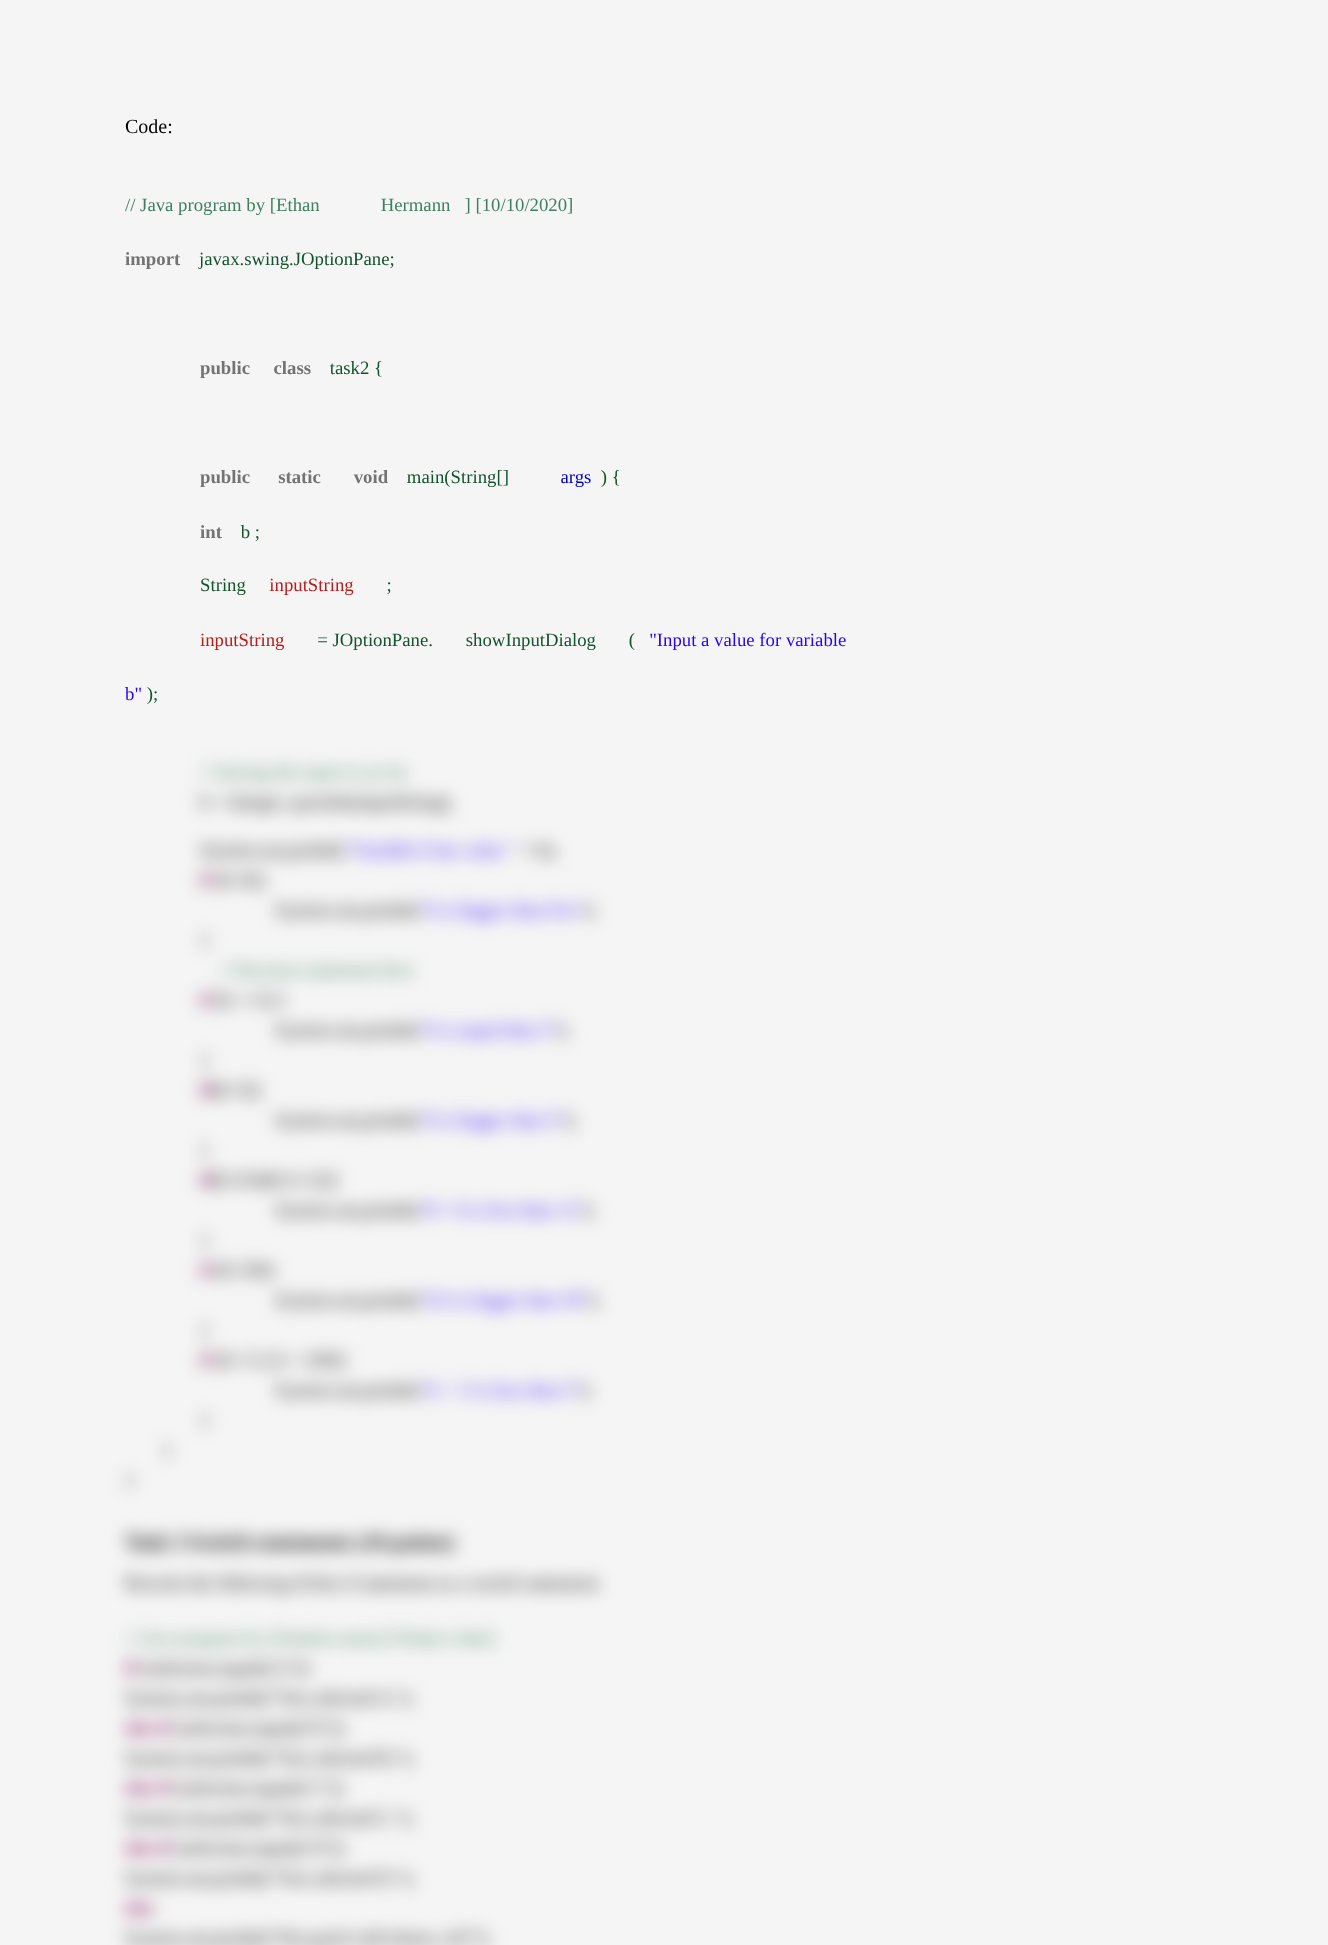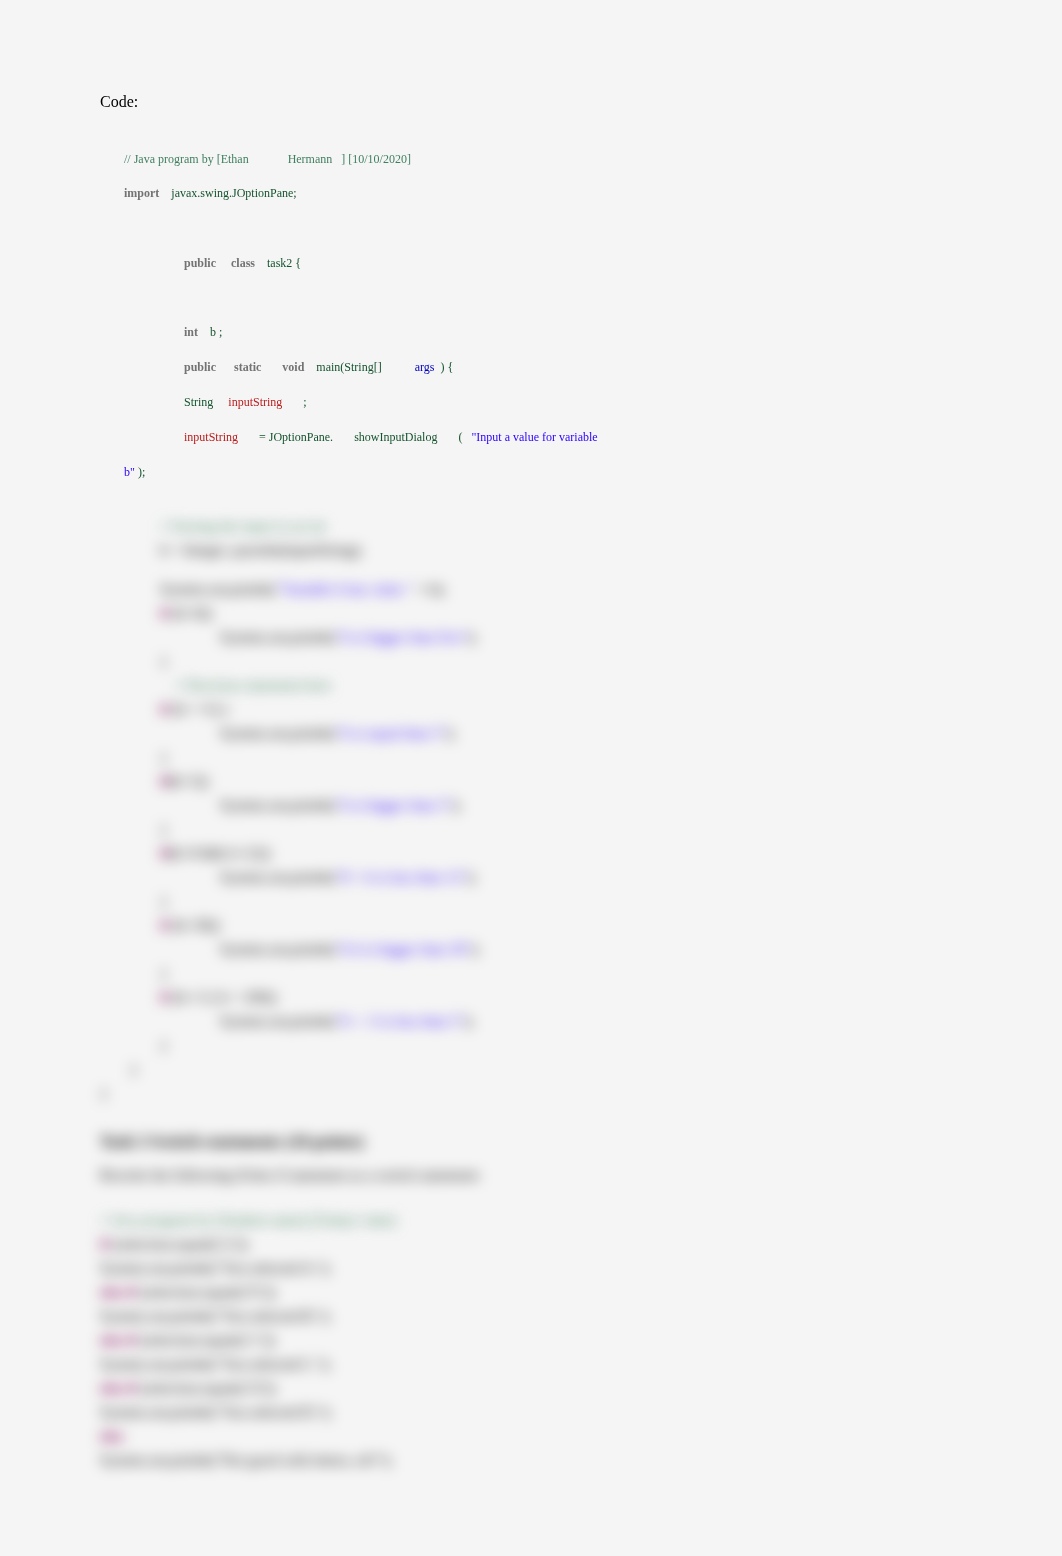--- a/index.html
+++ b/index.html
@@ -12,23 +12,22 @@
     font-size: 15px;
     line-height: 1.45;
     color: #000;
   }
   .heading {
     font-size: 16px;
     margin-bottom: 20px;
   }
   .code-block {
     font-family: "Times New Roman", Times, serif;
-    font-size: 12px;
+    font-size: 15px;
     white-space: pre;
-    margin-left: 24px;
   }
   .code-line {
     white-space: pre;
   }
   .cm  { color: #3f7f5f; }
   .kw  { color: #737373; font-weight: bold; }
   .plain { color: #14532d; }
   .fld { color: #0000c0; }
   .fld2{ color: #b91c1c; }
   .str { color: #2a00ff; }
@@ -66,22 +65,22 @@
 <body>
 
 <div class="heading">Code:</div>
 
 <div class="code-block">
 <div class="code-line"><span class="cm">// Java program by [Ethan             Hermann   ] [10/10/2020]</span></div>
 <div class="code-line"><span class="kw">import</span><span class="plain">    javax.swing.JOptionPane;</span></div>
 <div class="code-line">&nbsp;</div>
 <div class="code-line"><span class="indent1"></span><span class="kw">public</span><span>     </span><span class="kw">class</span><span class="plain">    task2 {</span></div>
 <div class="code-line">&nbsp;</div>
+<div class="code-line"><span class="indent1"></span><span class="kw">public</span><span>      </span><span class="kw">static</span><span>       </span><span class="kw">void</span><span class="plain">    main(String[]</span><span>           </span><span class="fld">args</span><span class="plain">  ) {</span></div>
 <div class="code-line"><span class="indent1"></span><span class="kw">int</span><span class="plain">    b ;</span></div>
-<div class="code-line"><span class="indent1"></span><span class="kw">public</span><span>      </span><span class="kw">static</span><span>       </span><span class="kw">void</span><span class="plain">    main(String[]</span><span>           </span><span class="fld">args</span><span class="plain">  ) {</span></div>
 <div class="code-line"><span class="indent1"></span><span class="plain">String</span><span>     </span><span class="fld2">inputString</span><span class="plain">       ;</span></div>
 <div class="code-line"><span class="indent1"></span><span class="fld2">inputString</span><span class="plain">       = JOptionPane.</span><span>       </span><span class="plain">showInputDialog</span><span class="plain">       (</span><span class="str">   "Input a value for variable</span></div>
 <div class="code-line"><span class="str">b" </span><span class="plain">);</span></div>
 </div>
 
 <div class="blur-area">
   <div class="bline" style="margin-left:60px;"><span class="sp-cm">// Storing the input in an int</span></div>
   <div class="bline" style="margin-left:60px;"><span>b = Integer. parseInt(inputString);</span></div>
   <div style="height:12px;"></div>
   <div class="bline" style="margin-left:60px;"><span>System.out</span><span>.println(</span><span class="sp-str">"Variable b has value "</span><span> + b);</span></div>

